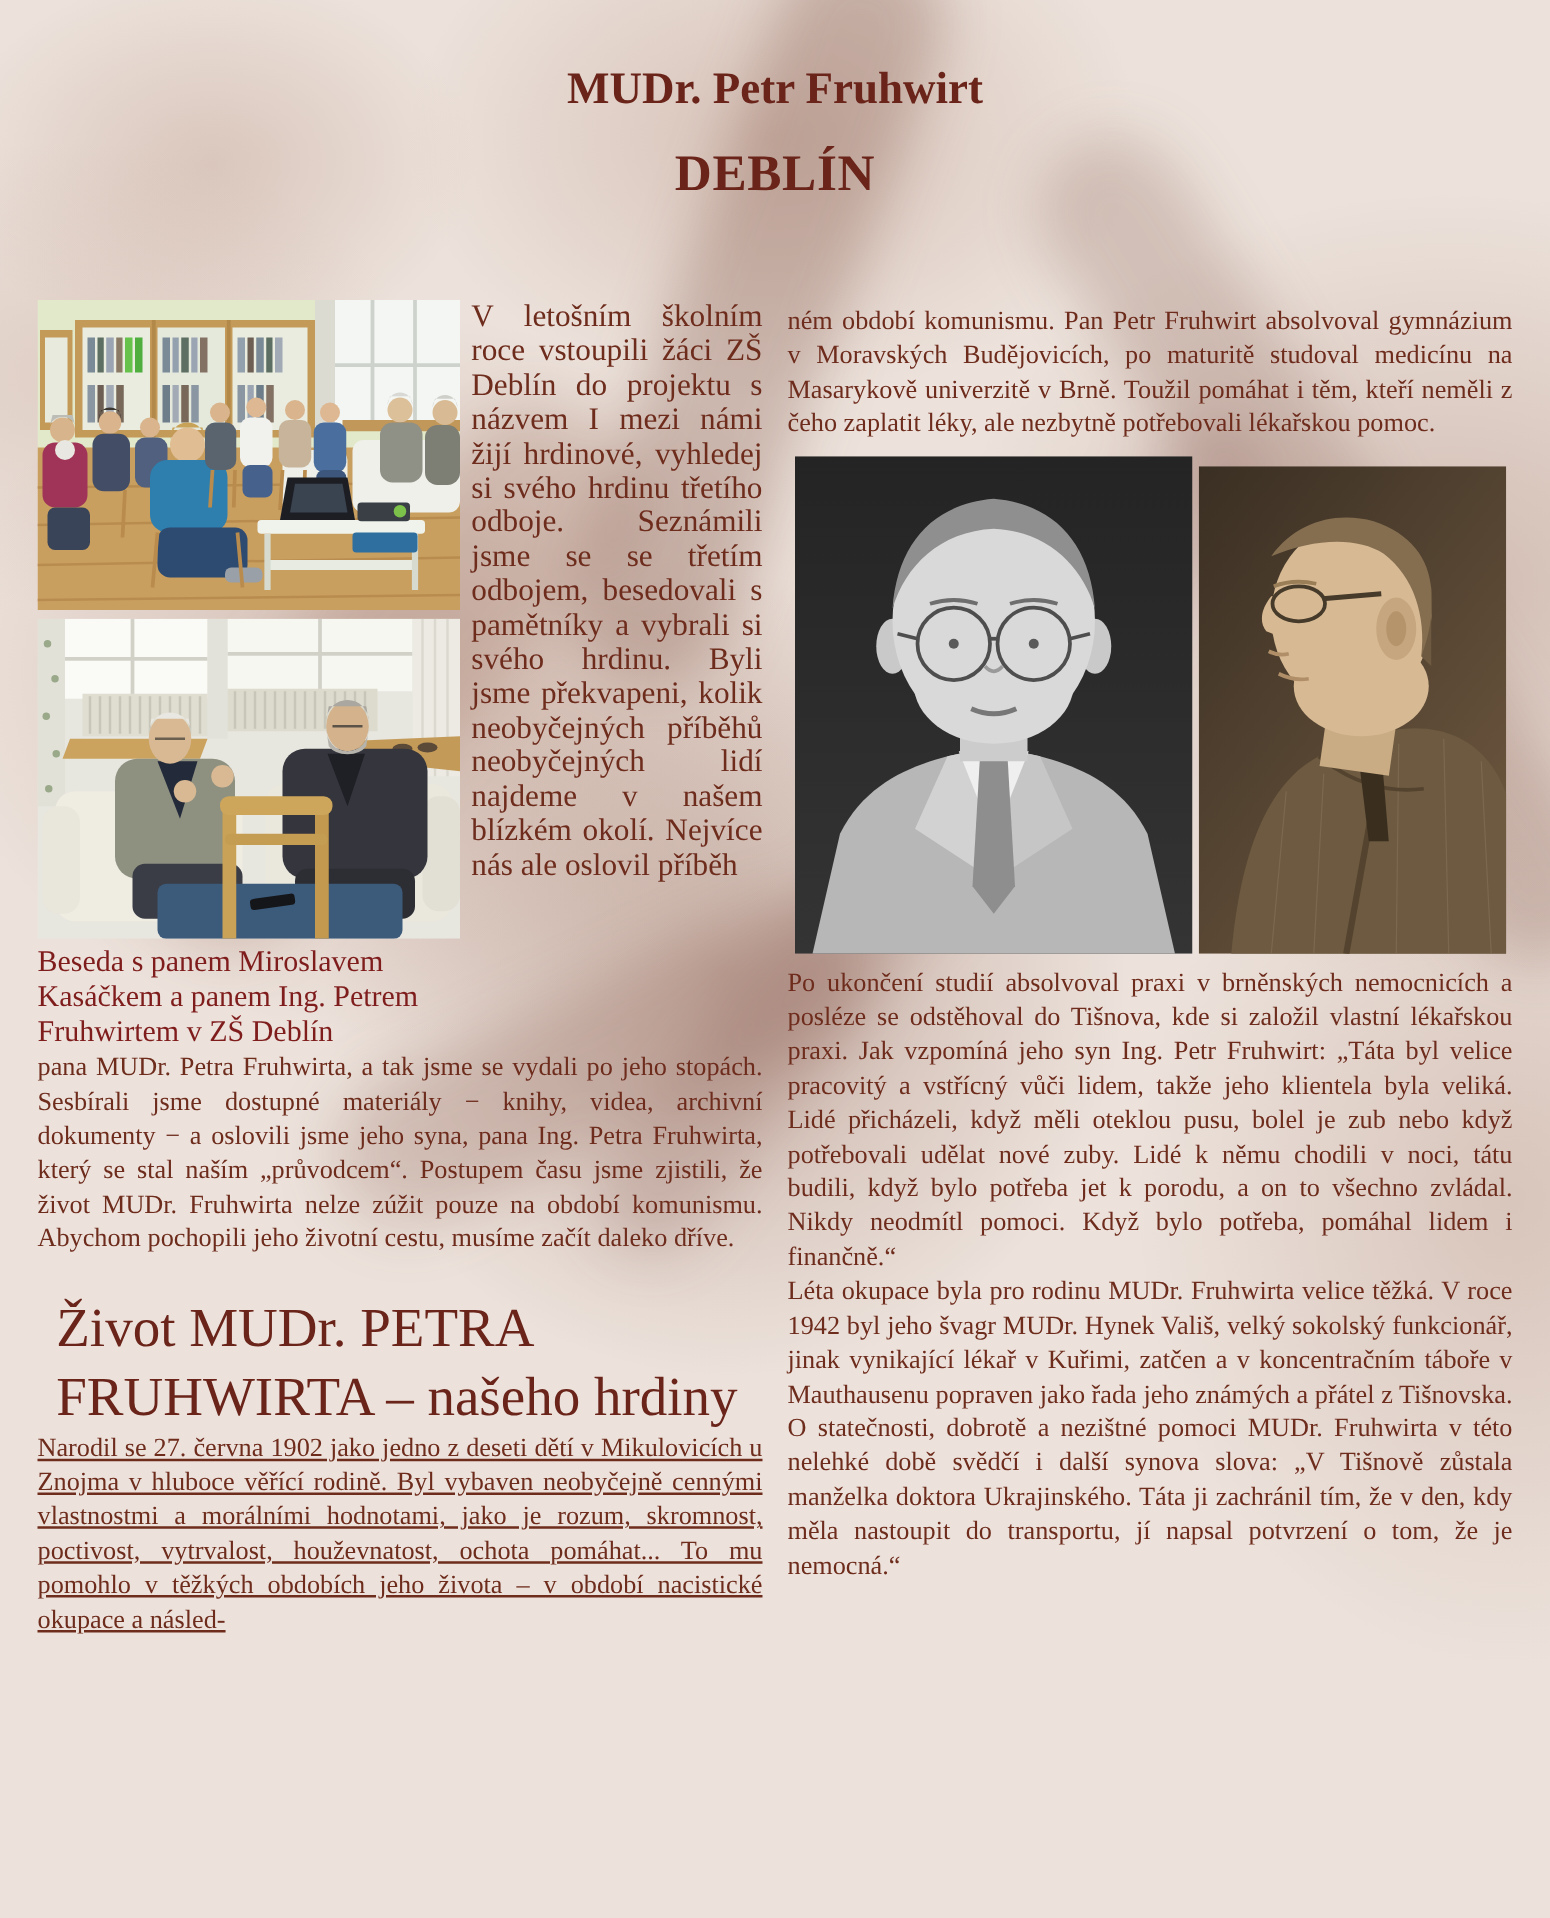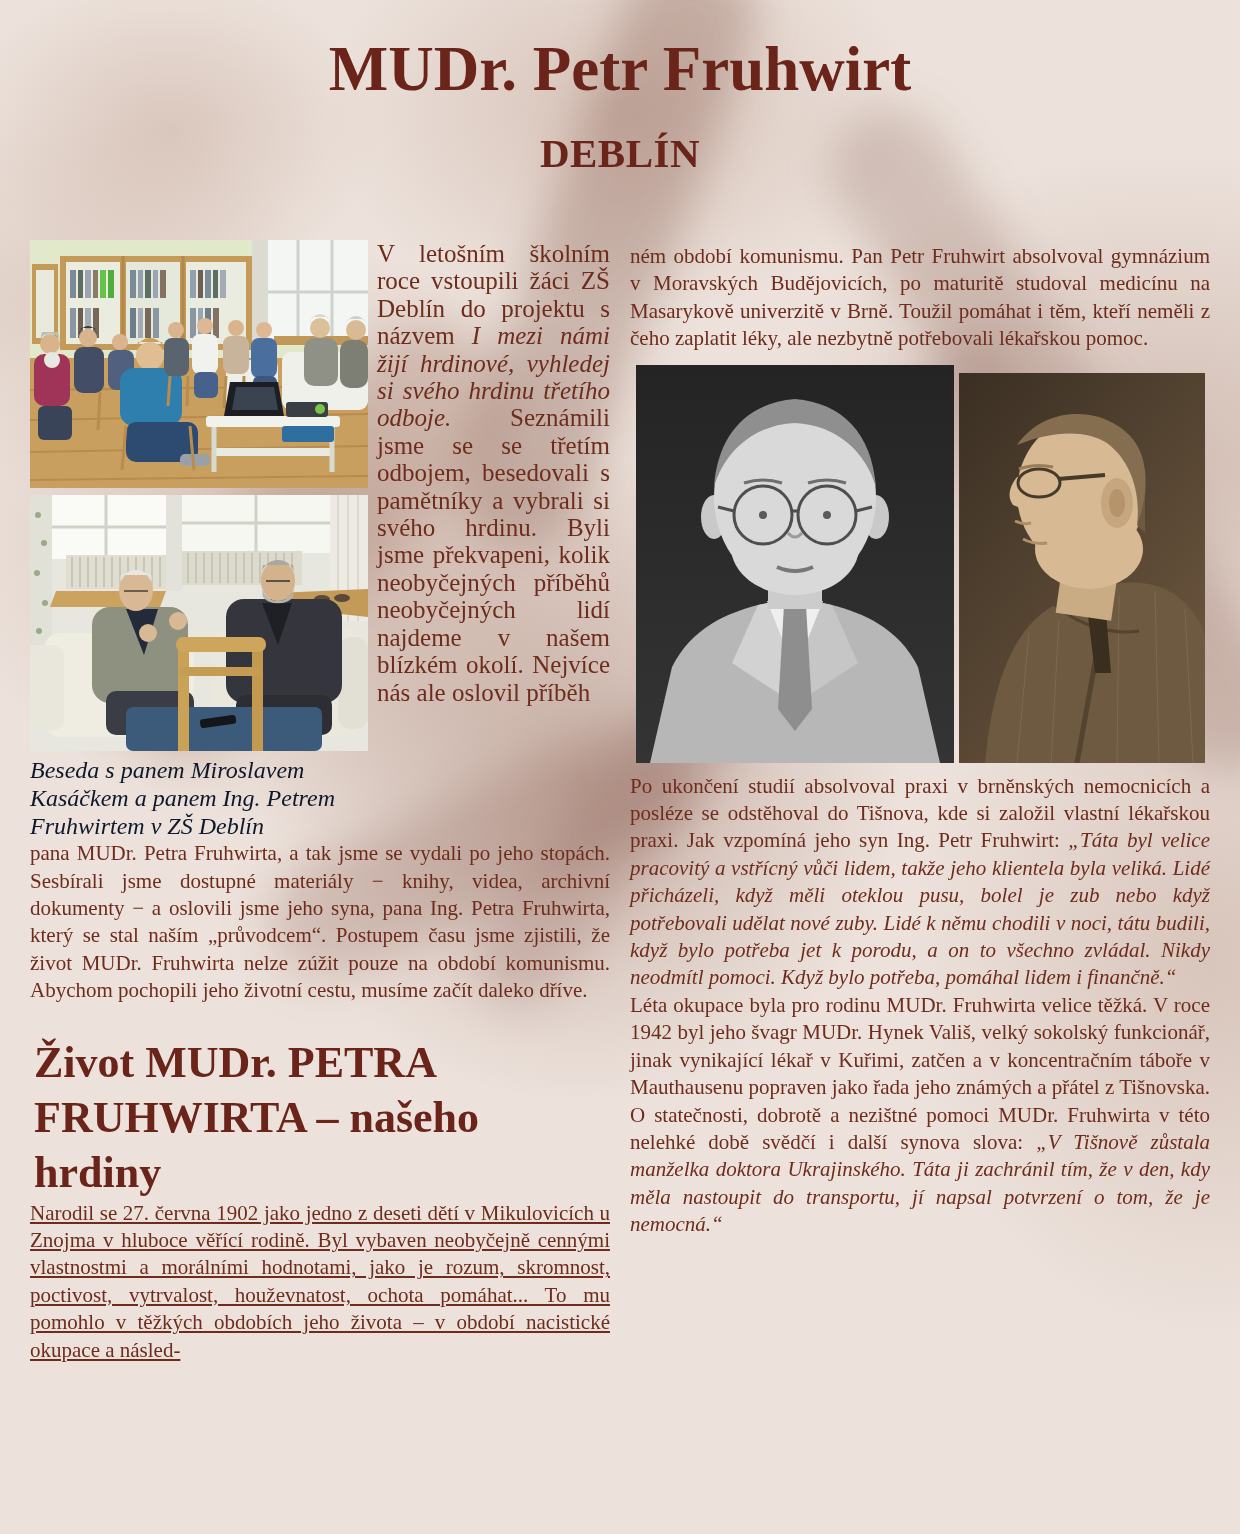--- a/index.html
+++ b/index.html
@@ -25,43 +25,43 @@
   .streak{position:absolute;border-radius:60px;}
   .s1{left:540px;top:-60px;width:130px;height:620px;transform:rotate(20deg);background:rgba(118,72,58,0.28);}
   .s2{left:700px;top:260px;width:90px;height:820px;transform:rotate(38deg);background:rgba(118,72,58,0.20);}
   .s3{left:1000px;top:60px;width:120px;height:760px;transform:rotate(-32deg);background:rgba(118,72,58,0.22);}
   .s4{left:230px;top:280px;width:150px;height:520px;transform:rotate(42deg);background:rgba(140,90,72,0.22);}
   .s5{left:420px;top:620px;width:120px;height:460px;transform:rotate(65deg);background:rgba(126,78,62,0.22);}
 
   .page{position:absolute;inset:0;z-index:1;color:#6e2c1d;}
 
   .header{position:absolute;left:0;top:34px;width:100%;text-align:center;color:#6a241a;}
-  .title{font-size:63px;font-weight:bold;line-height:1.12;margin:0;}
+  .title{font-size:36px;font-weight:bold;line-height:1.12;margin:16px;}
   .location{font-size:41px;font-weight:bold;margin-top:24px;letter-spacing:0.5px;}
 
   .col-left{position:absolute;left:30px;top:240px;width:580px;}
   .col-right{position:absolute;left:630px;top:243px;width:580px;}
 
   .media-row{display:flex;gap:9px;}
   .photo-stack{flex:0 0 338px;width:338px;}
   .photo{display:block;}
   .photo svg{display:block;}
   .caption{
-    font-style:italic;font-size:24px;line-height:1.17;
-    margin-top:5px;color:#0f172a;
+    font-size:24px;line-height:1.17;
+    margin-top:5px;color:#7f1d1d;
   }
   .narrow-text{flex:1;font-size:25px;line-height:27.4px;text-align:justify;}
 
   p.body{font-size:21px;line-height:27.4px;text-align:justify;margin:0;}
   .continuation{margin-top:2px;}
-  .qitalic{font-style:italic;}
+  .qitalic{}
 
   .section-heading{
-    font-size:44px;line-height:55px;font-weight:bold;color:#6a241a;
-    margin:30px 0 0 4px;
+    font-size:44px;line-height:55px;font-weight:normal;color:#6a241a;
+    margin:30px 0 0 15px;
   }
   .birth{margin-top:20px;text-decoration:underline;}
 
   .portraits{display:flex;align-items:flex-end;gap:5px;margin:12px 0 10px 6px;}
 
   .rc-para{margin-top:0;}
   .rc-gap{margin-top:0;}
 </style>
 </head>
 <body>

